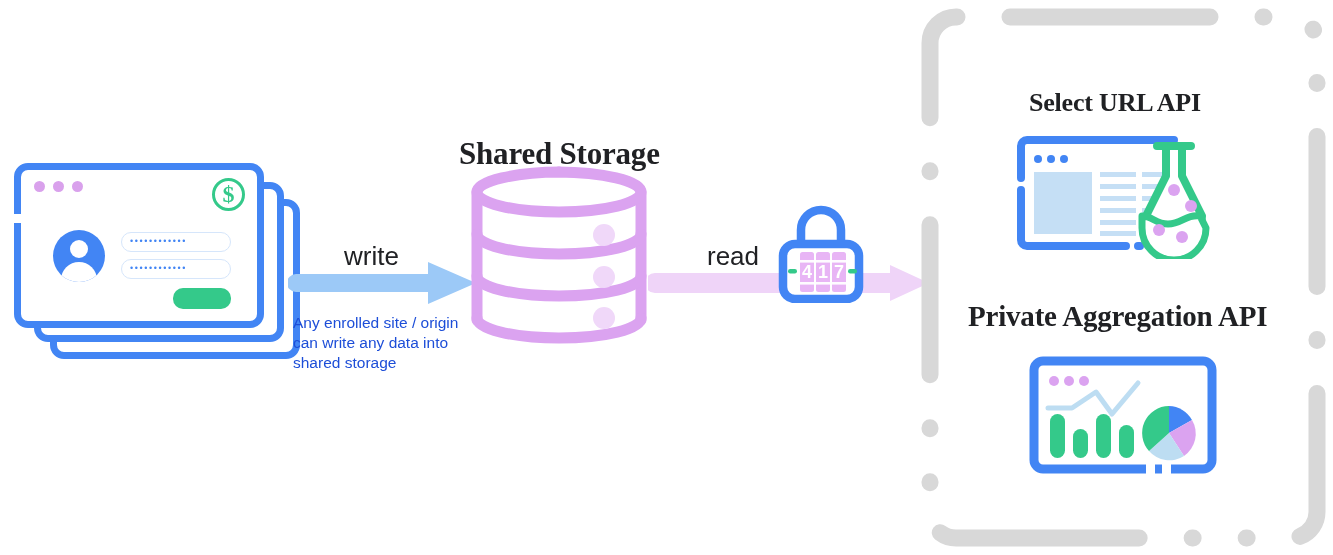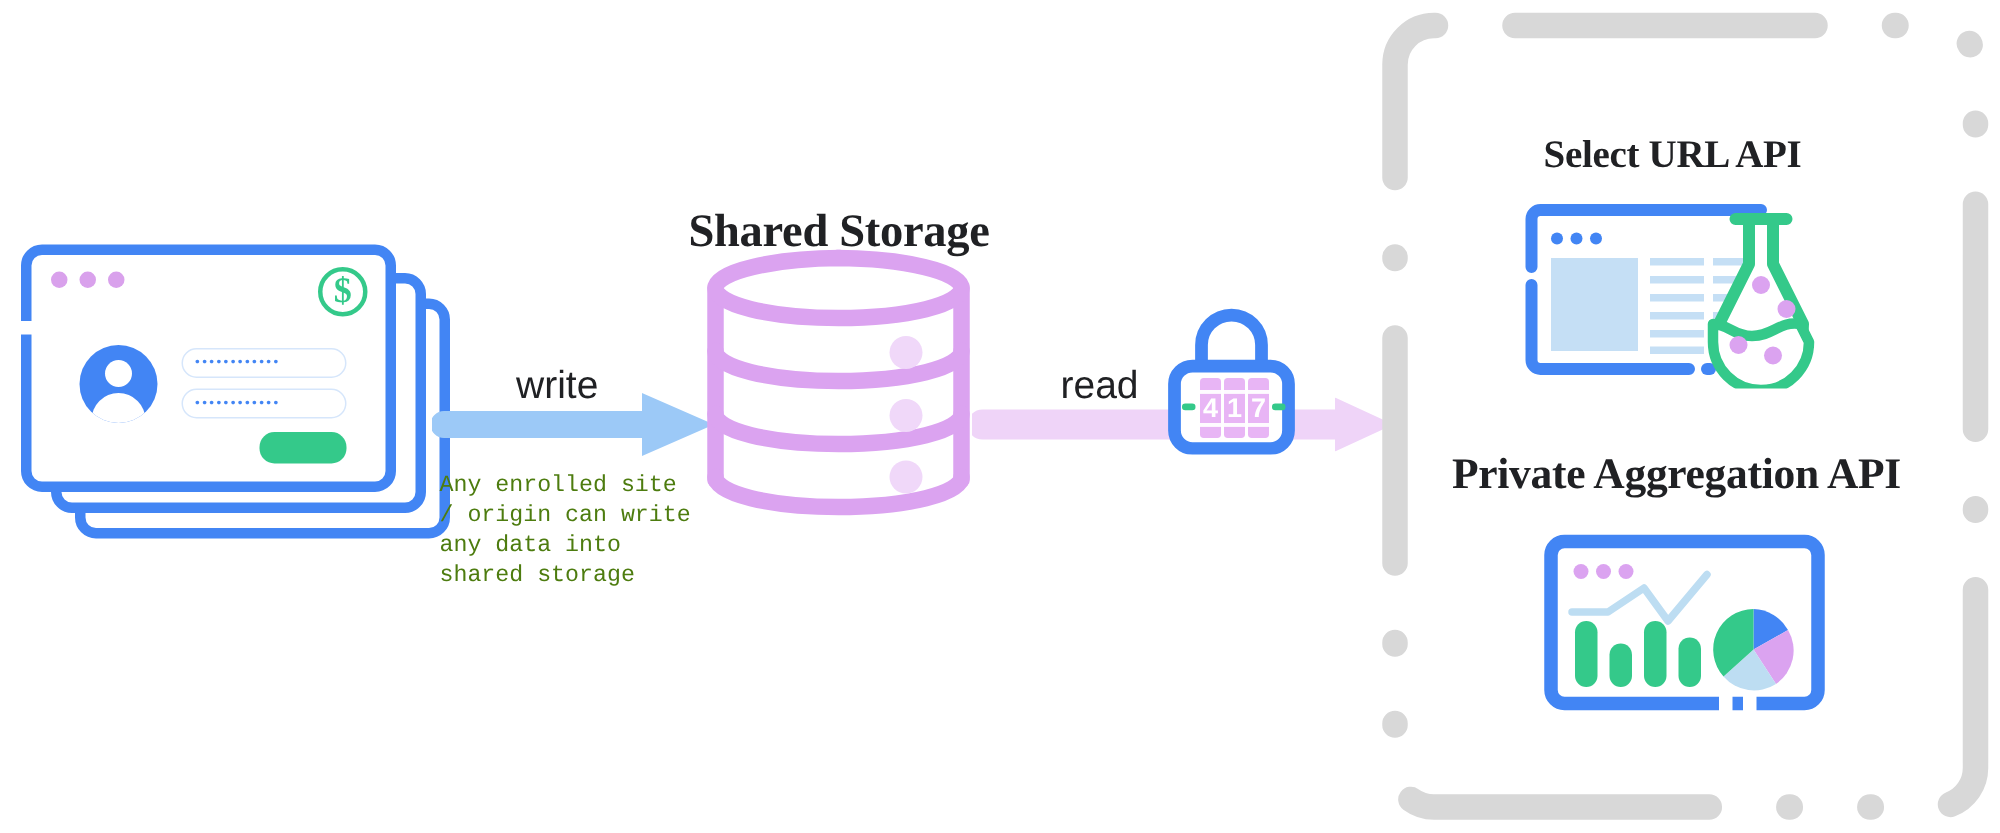--- a/index.html
+++ b/index.html
@@ -32,23 +32,22 @@
   }
   .arrow-label {
     font-size: 26px;
     color: #202124;
     font-weight: normal;
     white-space: nowrap;
   }
   .caption {
     font-size: 15.5px;
     line-height: 20px;
-    color: #4d7c0f;
+    color: #1d4ed8;
     white-space: pre-line;
-    font-family: Liberation Mono, monospace;
   }
 
   
   #browser-stack { left: 14px; top: 163px; width: 290px; height: 200px; }
   .stack-card {
     position: absolute;
     border: 7px solid #4285F4;
     border-radius: 14px;
     background: #ffffff;
     box-sizing: border-box;

